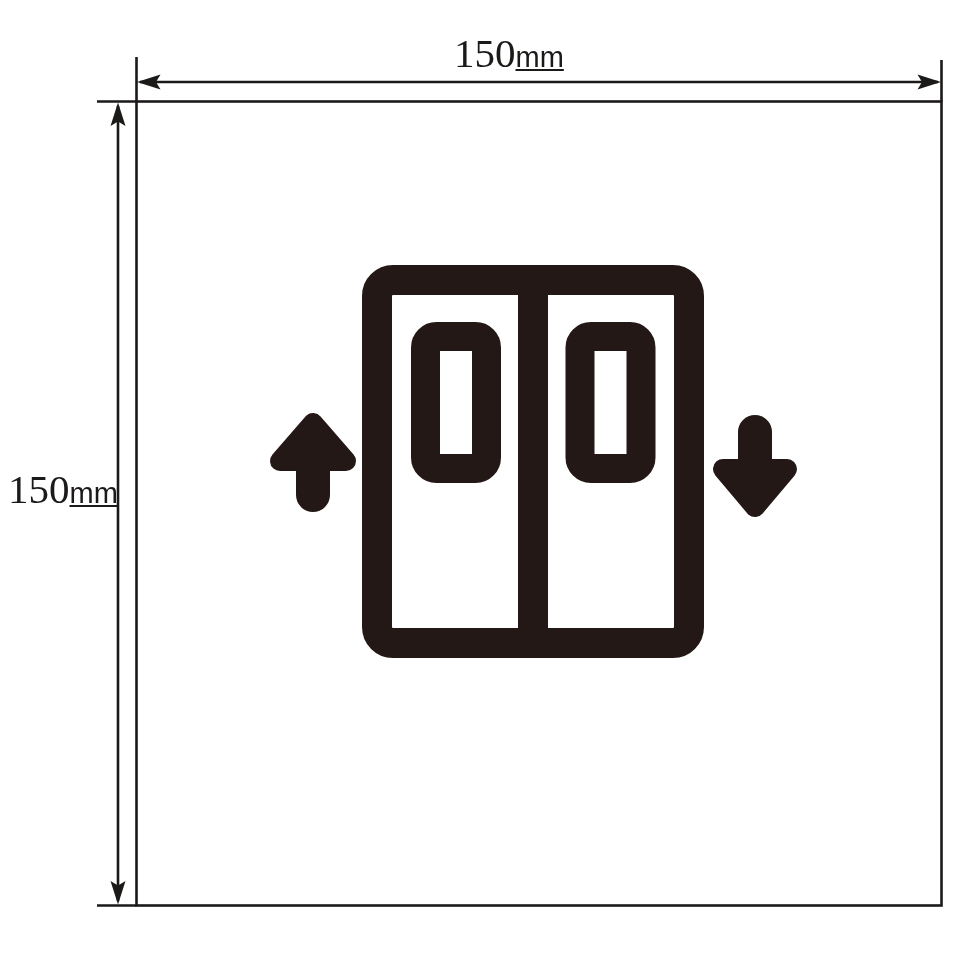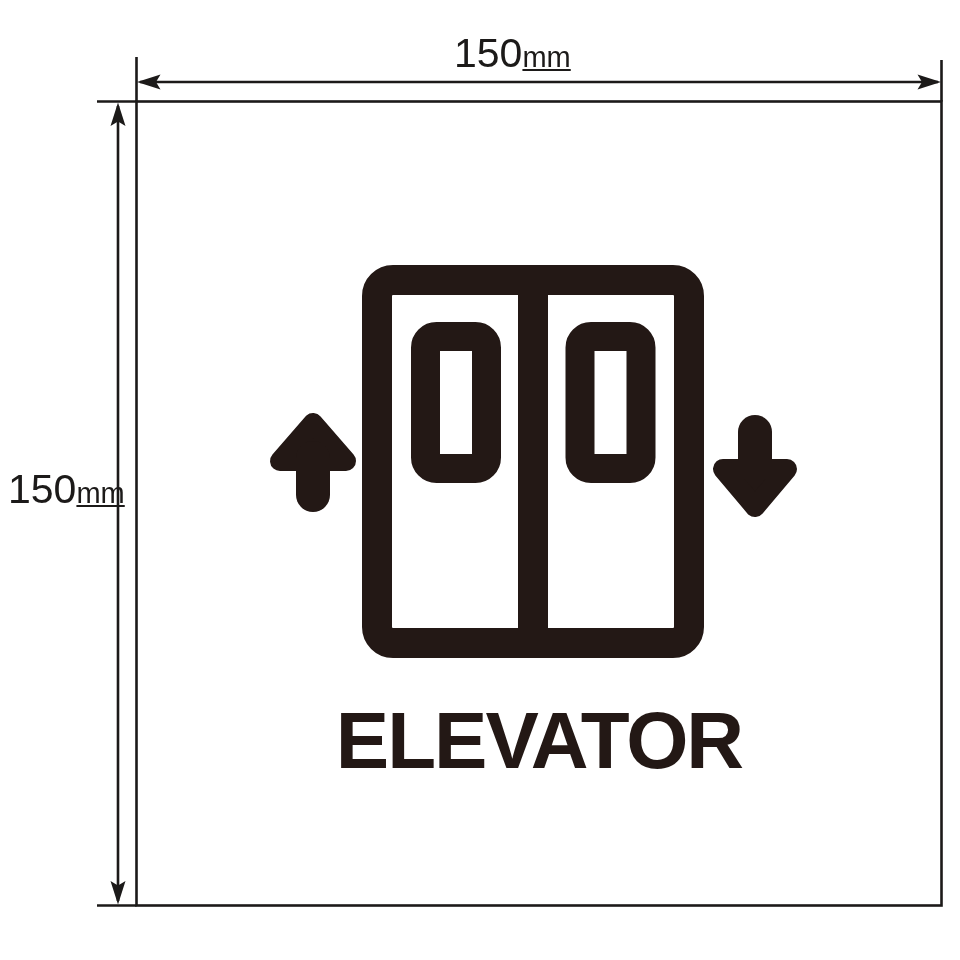--- a/index.html
+++ b/index.html
@@ -17,21 +17,21 @@
   }
   .drawing{position:absolute;inset:0;width:960px;height:960px;}
   .dline{stroke:var(--line);stroke-width:2.6;fill:none;}
   .dfill{fill:var(--line);stroke:none;}
   .dim-label{
     position:absolute;
     display:flex;align-items:baseline;
     color:var(--line);
     white-space:nowrap;
   }
-  .dim-label .val{font-size:41px;line-height:1;}
+  .dim-label .val{font-size:41px;line-height:1;font-family:Liberation Serif, serif;}
   .dim-label .unit{font-size:29px;line-height:1;text-decoration:underline;}
   .dim-label.top{left:454px;top:33px;}
   .dim-label.left{left:8px;top:469px;}
   .sign-title{
     position:absolute;
     left:136px;top:701px;width:806px;
     text-align:center;
     font-size:80px;line-height:1;
     font-weight:bold;
     letter-spacing:-2px;
@@ -78,15 +78,14 @@
   <div class="dim-label top">
     <span class="val">150</span>
       <span class="unit">mm</span>
   </div>
 
   <div class="dim-label left">
     <span class="val">150</span>
       <span class="unit">mm</span>
   </div>
 
-  <div class="sign-title">ELEVATOR</div>
 
 </div>
 
 </body></html>

